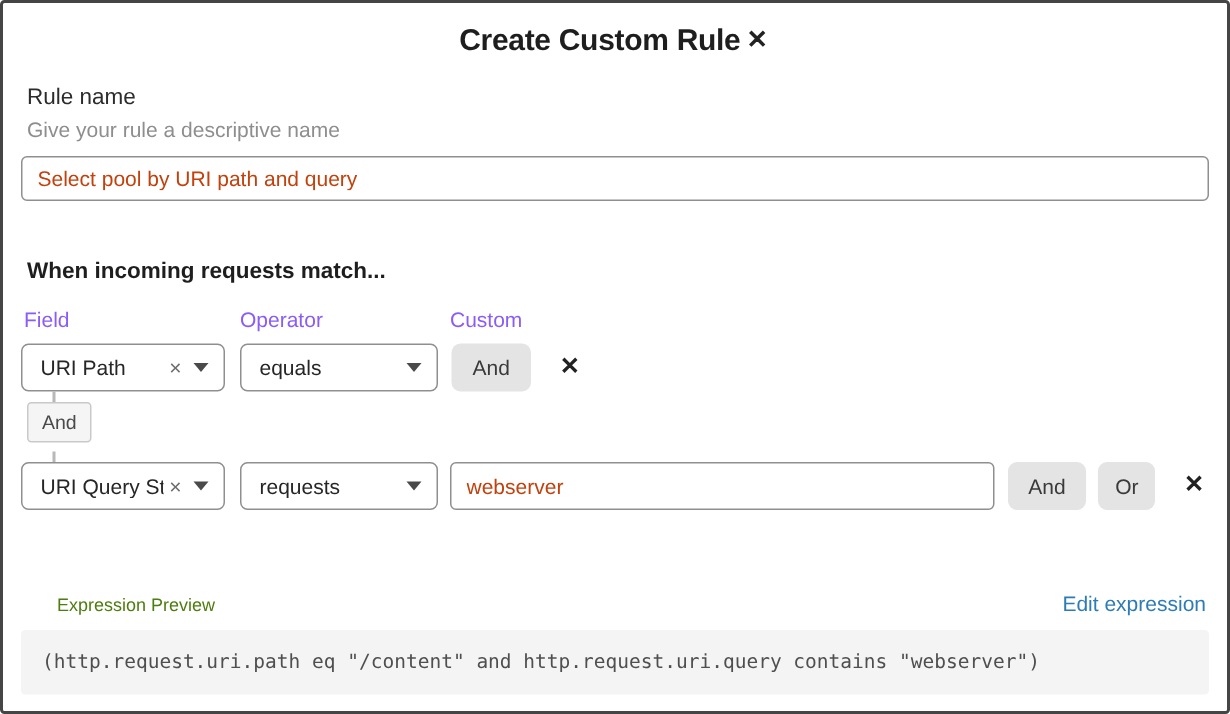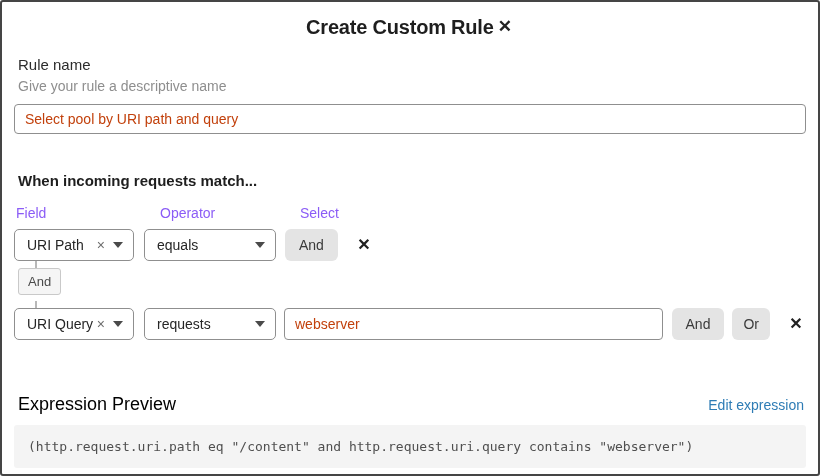--- a/index.html
+++ b/index.html
@@ -46,21 +46,21 @@
   .col-operator { width:140px; }
   .col-value { flex:1; }
 
   .cond-row { display:flex; align-items:center; margin-top:0; }
   .select-box {
     height:32px; border:1px solid #8f8f8f; border-radius:5px;
     display:flex; align-items:center; background:#fff;
     font-size:14px; color:#262626; cursor:pointer;
     padding:0 10px 0 12px;
   }
-  .select-field { width:120px; }
+  .select-field { width:136px; }
   .select-operator { width:132px; margin-left:10px; }
   .select-label { flex:1; white-space:nowrap; overflow:hidden; }
   .clear-x { color:#6d6d6d; font-size:14px; margin:0 8px 0 4px; cursor:pointer; }
   .caret {
     width:0; height:0;
     border-left:5px solid transparent; border-right:5px solid transparent;
     border-top:6px solid #4a4a4a;
     flex:none;
   }
   .value-input { margin-left:8px; flex:1; height:32px; margin-top:0; }
@@ -85,21 +85,21 @@
   .conn-badge {
     position:absolute; top:7px; left:4px;
     height:27px; padding:0 9px;
     background:#f5f5f5; border:1px solid #c9c9c9; border-radius:3px;
     font-size:13px; color:#4a4a4a;
     display:flex; align-items:center;
   }
 
   
   .preview-row { display:flex; justify-content:space-between; align-items:baseline; margin-top:54px; padding:0 2px 0 4px; }
-  .preview-label { font-size:18px; color:#000000; }
+  .preview-label { font-size:12px; color:#4d7c0f;margin-left:20px; }
   .edit-link { font-size:14px; color:#2e7cb5; text-decoration:none; cursor:pointer; }
   .code-block {
     margin-top:10px; width:100%; height:43px;
     background:#f4f4f4; border-radius:3px;
     display:flex; align-items:center;
     padding:0 14px;
     font-family:"DejaVu Sans Mono", monospace;
     font-size:13px; color:#4f4f4f;
     white-space:nowrap; overflow:hidden;
   }
@@ -120,21 +120,21 @@
     <div class="rule-label">Rule name</div>
     <div class="rule-helper">Give your rule a descriptive name</div>
     <input class="text-input" type="text" value="Select pool by URI path and query" style="">
 
     
     <div class="match-heading">When incoming requests match...</div>
 
     <div class="col-labels">
       <div class="col-field">Field</div>
       <div class="col-operator">Operator</div>
-      <div class="col-value">Select</div>
+      <div class="col-value">Custom</div>
     </div>
 
     
     <div class="cond-row" style="margin-top:8px;">
       <div class="select-box select-field">
         <span class="select-label">URI Path</span>
         <span class="clear-x">×</span>
         <span class="caret"></span>
       </div>
       <div class="select-box select-operator">

